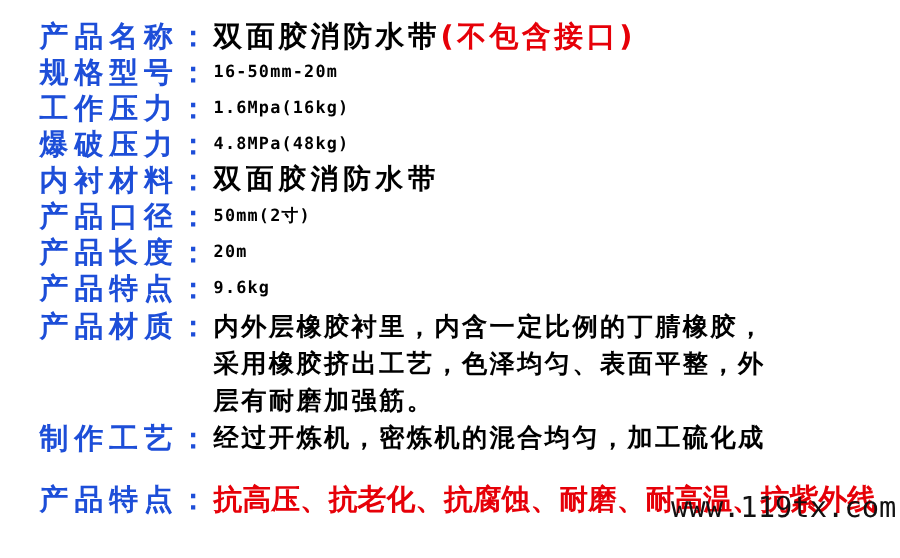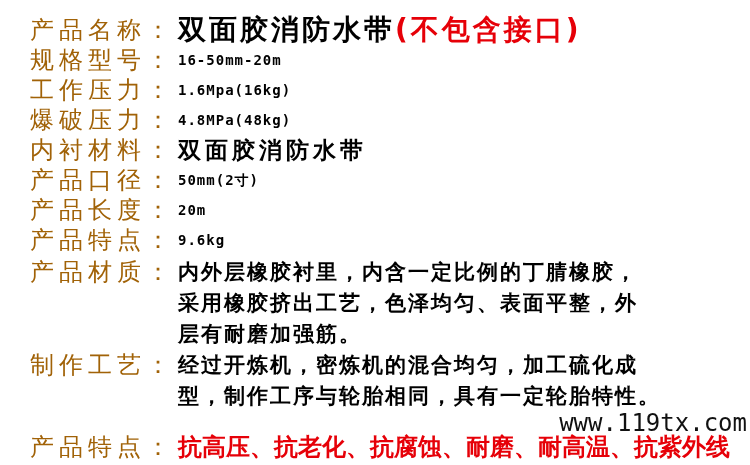--- a/index.html
+++ b/index.html
@@ -21,34 +21,35 @@
     top: 15px;
     width: 700px;
   }
   .row {
     display: flex;
     align-items: flex-start;
   }
   .label {
     flex: 0 0 148px;
     width: 148px;
-    font-weight: normal;
+    font-weight: bold;
     font-size: 24px;
     letter-spacing: 5px;
     line-height: 30px;
     white-space: nowrap;
-    color: #a16207;
+    color: #1d4ed8;
+    text-align: right;
   }
   .val {
     line-height: 30px;
     white-space: nowrap;
   }
   .v-name {
     font-weight: bold;
-    font-size: 28px;
+    font-size: 24px;
     letter-spacing: 3px;
   }
   .v-mono {
     font-family: "DejaVu Sans Mono", monospace;
     font-weight: bold;
     font-size: 14px;
     letter-spacing: 1px;
   }
   .v-cn {
     font-weight: bold;
@@ -136,21 +137,20 @@
       <div class="pline">内外层橡胶衬里，内含一定比例的丁腈橡胶，</div>
       <div class="pline">采用橡胶挤出工艺，色泽均匀、表面平整，外</div>
       <div class="pline">层有耐磨加强筋。</div>
     </span>
   </div>
 
   <div class="row">
     <span class="label">制作工艺：</span>
     <span class="val para">
       <div class="pline">经过开炼机，密炼机的混合均匀，加工硫化成</div>
-      <div class="pline">型，制作工序与轮胎相同，具有一定轮胎特性。</div>
     </span>
   </div>
 
   <div class="row row-features">
     <span class="label">产品特点：</span>
     <span class="val v-features red">抗高压、抗老化、抗腐蚀、耐磨、耐高温、抗紫外线</span>
   </div>
 
 </div>
 

